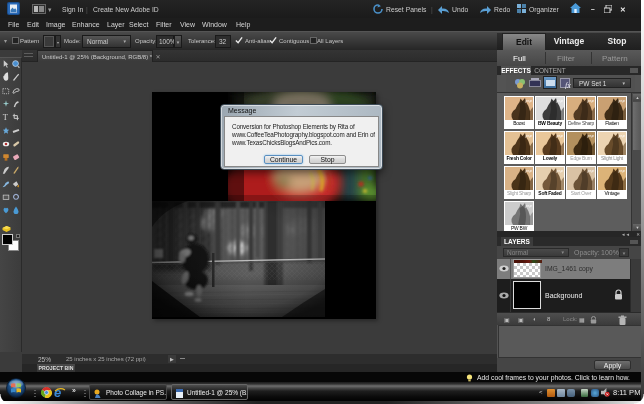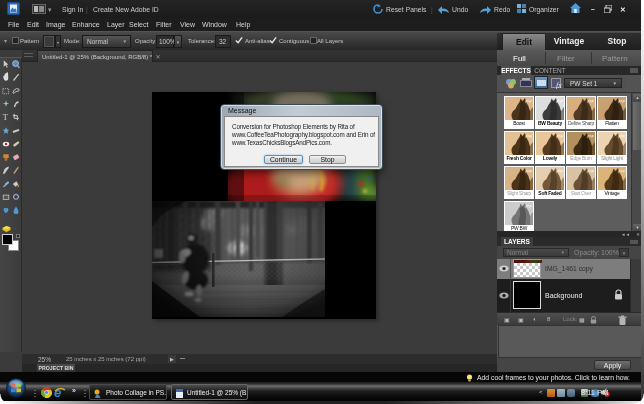--- a/index.html
+++ b/index.html
@@ -13,21 +13,21 @@
 .cb{position:absolute;width:7px;height:7px;top:5px;background:#222;border:1px solid #666}
 #tabrow{left:22px;top:50px;width:475px;height:12px;background:linear-gradient(#343434,#2c2c2c);border-bottom:1px solid #242424}
 #doctab{position:absolute;left:15px;top:0;width:116px;height:12px;background:linear-gradient(#4e4e4e,#3a3a3a);border:1px solid #222;border-bottom:none;color:#c9c9c9;font-size:6px;line-height:12px;padding-left:4px;white-space:nowrap}
 #toolbox{left:0;top:57px;width:22px;height:295px;background:linear-gradient(90deg,#454545,#3c3c3c);border-right:1px solid #2a2a2a;border-top:1px solid #555}
 .ti{position:absolute}
 #canvas{left:152px;top:92px;width:224px;height:227px;background:#000;box-shadow:2px 2px 4px rgba(0,0,0,0.35)}
 #rpanel{left:497px;top:33px;width:147px;height:339px;background:#535353}
 .rtab{position:absolute;top:0;height:17px;font-size:8.5px;font-weight:bold;text-align:center;line-height:17px}
 #subrow{position:absolute;left:0;top:17px;width:147px;height:16px;background:linear-gradient(#595959,#474747);font-size:8px;color:#999}
 #fxbar{position:absolute;left:0;top:33px;width:147px;height:9px;background:#282828;font-size:6.5px;color:#aaa}
-#iconrow{position:absolute;left:0;top:42px;width:129px;height:17px;background:#515151}
+#iconrow{position:absolute;left:9px;top:42px;width:129px;height:17px;background:#515151}
 #fxgrid{position:absolute;left:0;top:59px;width:147px;height:139px;background:#5d5d5d;border-top:1px solid #333}
 .th{position:absolute;width:28px;background:#fff;padding:0;box-shadow:0 0 0 1px #fff}
 .th svg{display:block}
 .tl{height:8px;font-size:4.9px;letter-spacing:-0.2px;text-align:center;line-height:8px;background:#fff;white-space:nowrap;overflow:hidden}
 #fxfoot{position:absolute;left:0;top:198px;width:147px;height:6px;background:#262626}
 #laybar{position:absolute;left:0;top:204px;width:147px;height:9px;background:#2a2a2a}
 #blend{position:absolute;left:0;top:213px;width:147px;height:13px;background:#454545;font-size:7px;color:#8d8d8d}
 #lrow1{position:absolute;left:0;top:226px;width:133px;height:20px;background:#7d7d7d}
 #lrow2{position:absolute;left:0;top:246px;width:133px;height:33px;background:#1d1d1d}
 #ltools{position:absolute;left:0;top:279px;width:147px;height:13px;background:linear-gradient(#4e4e4e,#3b3b3b);border-top:1px solid #2a2a2a}
@@ -681,18 +681,18 @@
  <div class="abs" style="left:547px;top:7px;width:8px;height:8px;background:linear-gradient(#e09030,#b05a10);border-radius:1px"></div>
  <div class="abs" style="left:557px;top:7px;width:8px;height:8px;background:linear-gradient(#a8b8c8,#70889f);border-radius:1px"></div>
  <div class="abs" style="left:567px;top:7px;width:8px;height:8px;background:linear-gradient(#7890a8,#46607a);border-radius:2px"></div>
  <div class="abs" style="left:581px;top:7px;width:7px;height:8px;background:linear-gradient(#c8d8c8,#35683a);border-radius:1px"></div>
  <div class="abs" style="left:591px;top:7px;width:8px;height:8px;background:radial-gradient(circle,#58a8d8,#28517f);border-radius:2px"></div>
  <svg class="abs" style="left:601px;top:6px" width="9" height="9" viewBox="0 0 10 10">
         <path d="M0 3 L3 3 6 0 6 10 3 7 0 7 Z" fill="#b8b8b8"></path>
         <circle cx="7" cy="7" r="2.7" fill="#c82020"></circle>
         <path d="M5.9 5.9 L8.1 8.1 M8.1 5.9 L5.9 8.1" stroke="#fff" stroke-width="0.7"></path>
       </svg>
- <span class="abs" style="left:581px;top:6px;color:#e8e8e8;font-size:7.5px">8:11 PM</span>
+ <span class="abs" style="left:613px;top:6px;color:#e8e8e8;font-size:7.5px">8:11 PM</span>
 </div>
 <div class="abs" id="redge"></div>
 <div class="abs" id="bedge"></div>
 <div class="abs" id="corner-bl"></div>
 <div class="abs" id="corner-br"></div>
 </div>
 </body></html>

